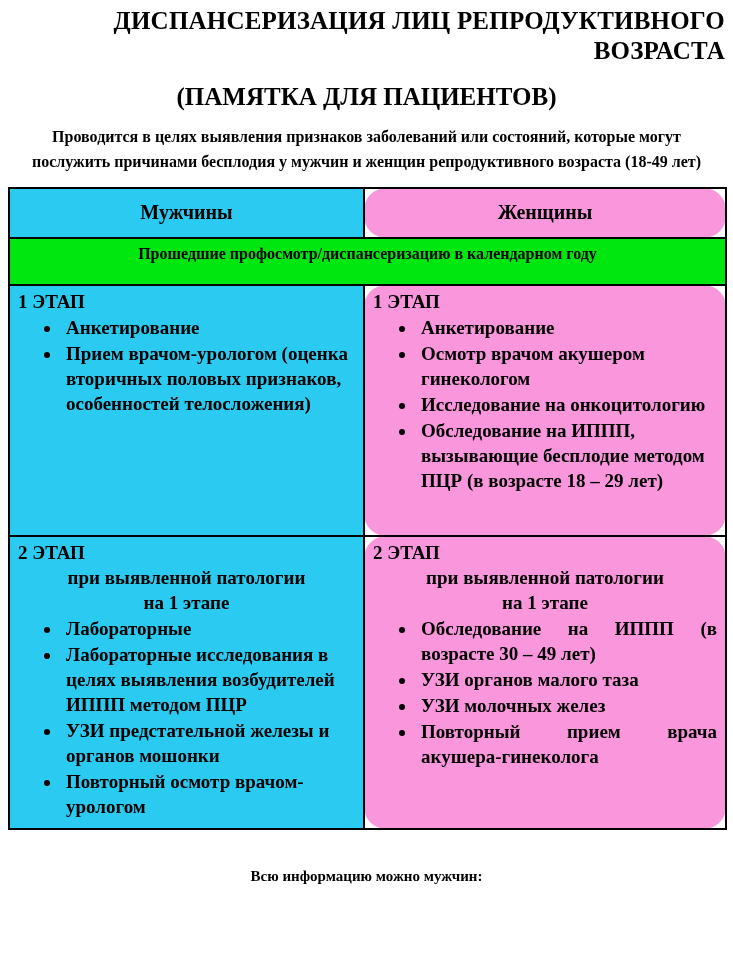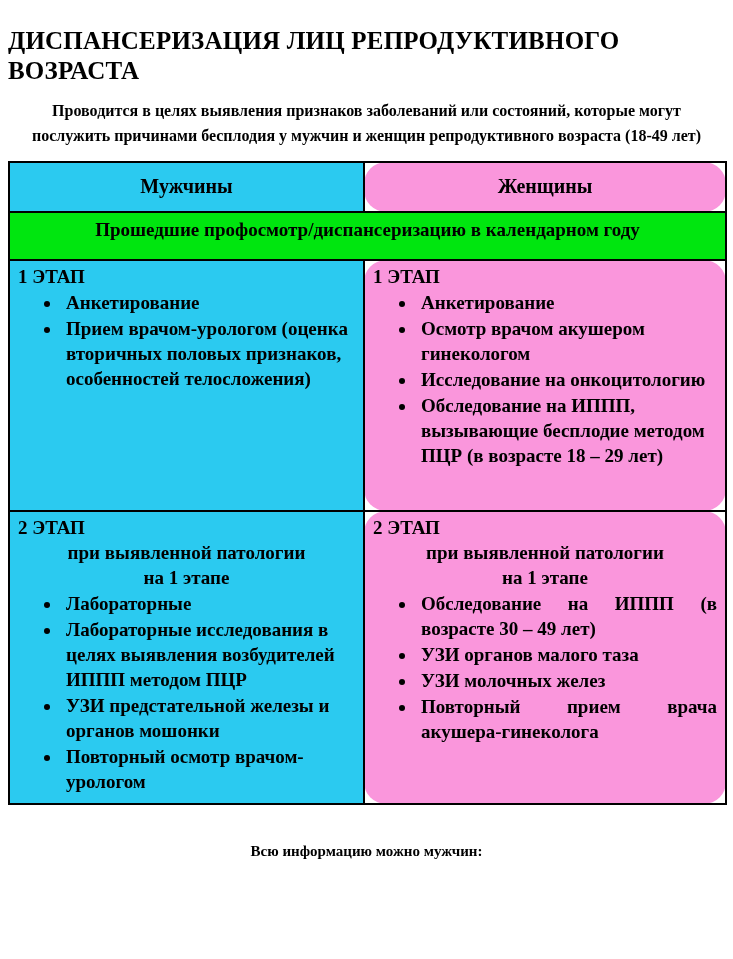--- a/index.html
+++ b/index.html
@@ -14,24 +14,24 @@
   body{
     width:733px;height:959px;
     background:#ffffff;
     color:var(--text);
     font-family:"Liberation Serif","DejaVu Serif",serif;
     font-weight:bold;
   }
   .page{width:733px;height:959px;padding:6px 8px 0;overflow:hidden;}
 
   .doc-title{
-    text-align:left;
+    text-align:right;
     font-size:25px;
     line-height:1.2;
-    margin:20px 0 0;
+    margin:0 0 0;
     letter-spacing:.2px;
   }
   .doc-subtitle{
     text-align:center;
     font-size:25px;
     line-height:1.2;
     margin:16px 0 0;
   }
   .intro{
     text-align:center;
@@ -59,21 +59,21 @@
 
   .head-cell{
     height:50px;
     text-align:center;
     vertical-align:middle !important;
     font-size:20px;
   }
   .merged-cell{
     height:47px;
     text-align:center;
-    font-size:19px;
+    font-size:16px;
     padding:6px 4px 18px !important;
   }
   .stage-cell{
     font-size:19px;
     line-height:1.32;
     padding:3px 8px 8px !important;
   }
   .stage1-row td{height:251px;}
   .stage2-row td{height:270px;}
   .stage-title{text-align:left;}
@@ -98,20 +98,21 @@
     font-size:15px;
     margin:0 0 6px;
   }
 </style>
 </head>
 <body>
 
 <div class="page">
 
   <h1 class="doc-title">ДИСПАНСЕРИЗАЦИЯ ЛИЦ РЕПРОДУКТИВНОГО ВОЗРАСТА</h1>
+  <h1 class="doc-subtitle">(ПАМЯТКА ДЛЯ ПАЦИЕНТОВ)</h1>
 
   <p class="intro">Проводится в целях выявления признаков заболеваний или состояний, которые могут послужить причинами бесплодия у мужчин и женщин репродуктивного возраста (18-49 лет)</p>
 
   <table class="main-table">
     <colgroup>
         <col class="c-left">
         <col class="c-right">
       </colgroup>
     <tbody>
       <tr>

